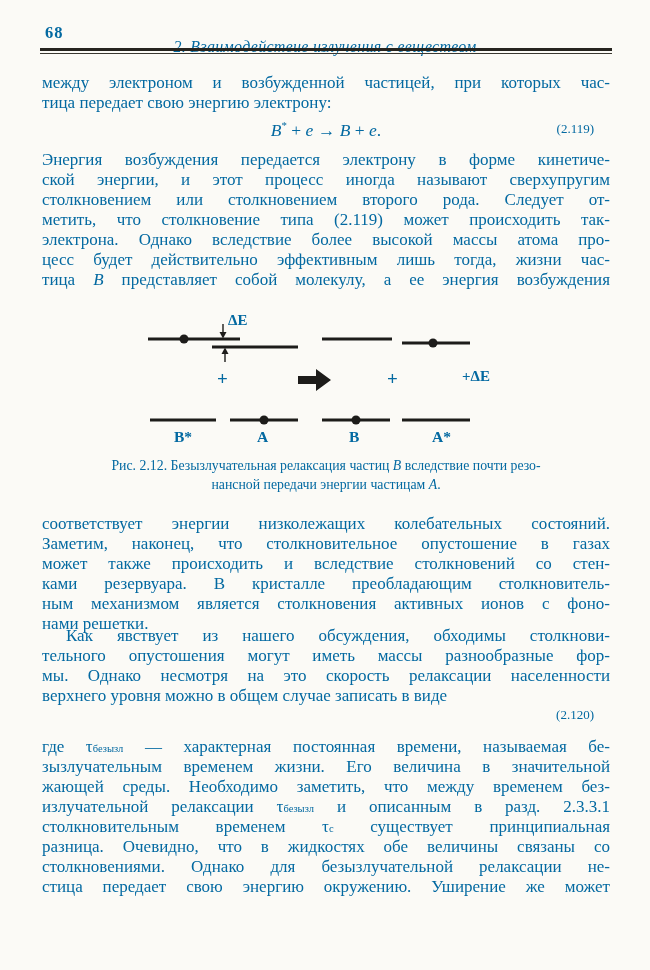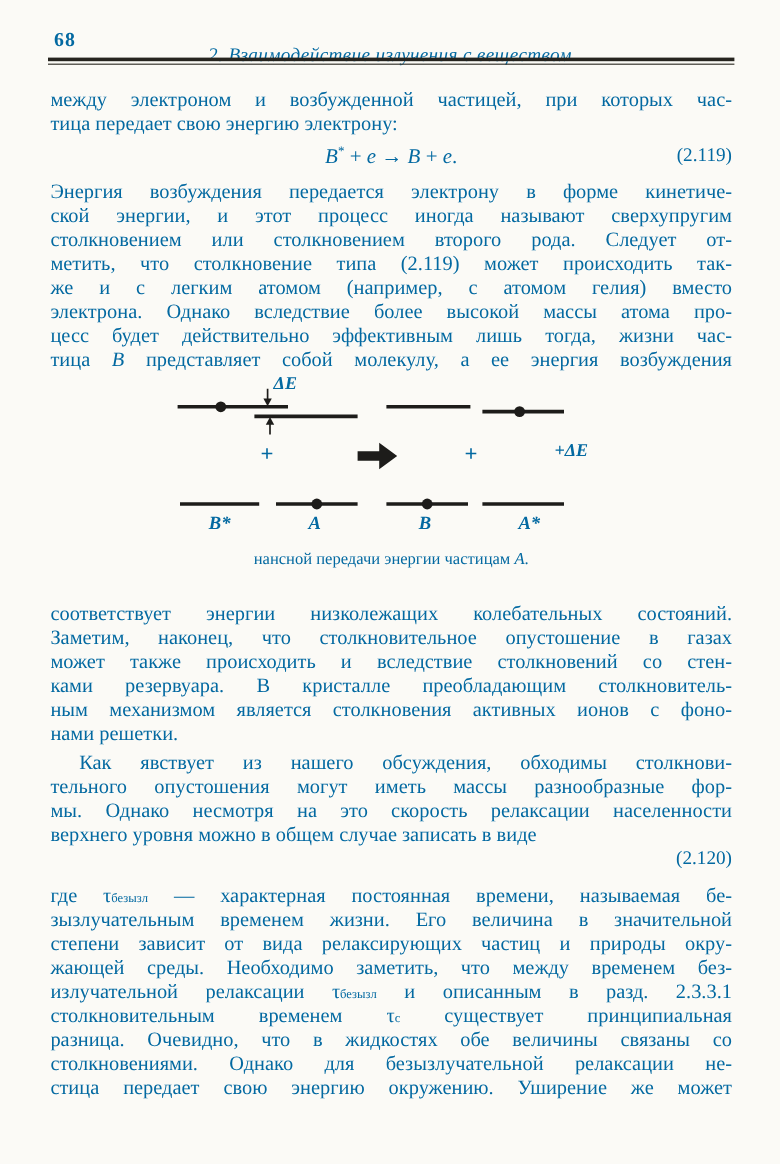--- a/index.html
+++ b/index.html
@@ -18,25 +18,25 @@
   .para{position:absolute;left:42px;width:568px;font-size:17px;line-height:20px;}
   .tline{height:20px;text-align:justify;text-align-last:justify;white-space:nowrap;}
   .tline.lastleft{text-align-last:left;}
   .tline.indent{text-indent:24px;}
   sub{font-size:62%;line-height:0;vertical-align:-18%;}
   sup{font-size:62%;line-height:0;}
   
   .eq{position:absolute;left:42px;width:568px;height:26px;font-size:17.5px;}
   .eq-f{position:absolute;left:0;right:0;text-align:center;}
   .eq2 .eq-f{right:140px;}
-  .eq-n{position:absolute;right:0;top:1px;font-size:16px;}
+  .eq-n{position:absolute;right:16px;top:1px;font-size:13px;}
   
   .figure{position:absolute;left:140px;top:318px;width:380px;height:140px;}
   .figure svg{position:absolute;left:0;top:0;}
-  .flabel{position:absolute;font-style:italic;font-size:15.5px;font-weight:bold;white-space:nowrap;text-align:center;}
+  .flabel{position:absolute;font-size:15.5px;font-weight:bold;white-space:nowrap;text-align:center;}
   .flabel.de{font-size:15px;}
   .fplus{position:absolute;font-size:19px;font-weight:bold;font-style:normal;}
   .caption{position:absolute;left:52px;width:548px;top:456px;
     font-size:13.8px;line-height:19px;text-align:center;}
   .caption .cline{white-space:nowrap;}
 </style>
 </head>
 <body>
 
 <div class="page">
@@ -54,21 +54,20 @@
   <div class="eq" style="top:120px">
     <div class="eq-f"><i>B</i><sup>*</sup> + <i>e</i> → <i>B</i> + <i>e</i>.</div>
     <div class="eq-n">(2.119)</div>
   </div>
 
   <div class="para" style="top:150px">
       <div class="tline">Энергия возбуждения передается электрону в форме кинетиче-</div>
       <div class="tline">ской энергии, и этот процесс иногда называют сверхупругим</div>
       <div class="tline">столкновением или столкновением второго рода. Следует от-</div>
       <div class="tline">метить, что столкновение типа (2.119) может происходить так-</div>
-      <div class="tline">же и с легким атомом (например, с атомом гелия) вместо</div>
       <div class="tline">электрона. Однако вследствие более высокой массы атома про-</div>
       <div class="tline">цесс будет действительно эффективным лишь тогда, жизни час-</div>
       <div class="tline">тица <i>B</i> представляет собой молекулу, а ее энергия возбуждения</div>
     </div>
 
   <div class="figure">
     <svg width="380" height="140" viewBox="0 0 380 140">
       <g stroke="#1d1c1a" stroke-width="3" fill="#1d1c1a">
 
         <line x1="8" y1="21" x2="100" y2="21"></line>
@@ -100,24 +99,25 @@
     <div class="fplus" style="left:77px;top:50px">+</div>
     <div class="fplus" style="left:247px;top:50px">+</div>
     <div class="flabel de" style="left:322px;top:50px">+ΔE</div>
     <div class="flabel" style="left:34px;top:110px">B*</div>
     <div class="flabel" style="left:117px;top:110px">A</div>
     <div class="flabel" style="left:209px;top:110px">B</div>
     <div class="flabel" style="left:292px;top:110px">A*</div>
   </div>
 
   <div class="caption">
+      <div class="cline">Рис. 2.12. Безызлучательная релаксация частиц <i>B</i> вследствие почти резо-</div>
       <div class="cline">нансной передачи энергии частицам <i>A</i>.</div>
     </div>
 
-  <div class="para" style="top:502px">
+  <div class="para" style="top:514px">
       <div class="tline">соответствует энергии низколежащих колебательных состояний.</div>
       <div class="tline">Заметим, наконец, что столкновительное опустошение в газах</div>
       <div class="tline">может также происходить и вследствие столкновений со стен-</div>
       <div class="tline">ками резервуара. В кристалле преобладающим столкновитель-</div>
       <div class="tline">ным механизмом является столкновения активных ионов с фоно-</div>
       <div class="tline lastleft">нами решетки.</div>
     </div>
 
   <div class="para" style="top:626px">
       <div class="tline indent">Как явствует из нашего обсуждения, обходимы столкнови-</div>
@@ -126,21 +126,20 @@
       <div class="tline lastleft">верхнего уровня можно в общем случае записать в виде</div>
     </div>
 
   <div class="eq eq2" style="top:706px">
     <div class="eq-n">(2.120)</div>
   </div>
 
   <div class="para" style="top:737px">
       <div class="tline">где τ<sub>безызл</sub> — характерная постоянная времени, называемая бе-</div>
       <div class="tline">зызлучательным временем жизни. Его величина в значительной</div>
-      <div class="tline">степени зависит от вида релаксирующих частиц и природы окру-</div>
       <div class="tline">жающей среды. Необходимо заметить, что между временем без-</div>
       <div class="tline">излучательной релаксации τ<sub>безызл</sub> и описанным в разд. 2.3.3.1</div>
       <div class="tline">столкновительным временем  τ<sub>c</sub>  существует  принципиальная</div>
       <div class="tline">разница. Очевидно, что в жидкостях обе величины связаны со</div>
       <div class="tline">столкновениями. Однако для безызлучательной релаксации не-</div>
       <div class="tline">стица передает свою энергию окружению. Уширение же может</div>
     </div>
 
 </div>
 

